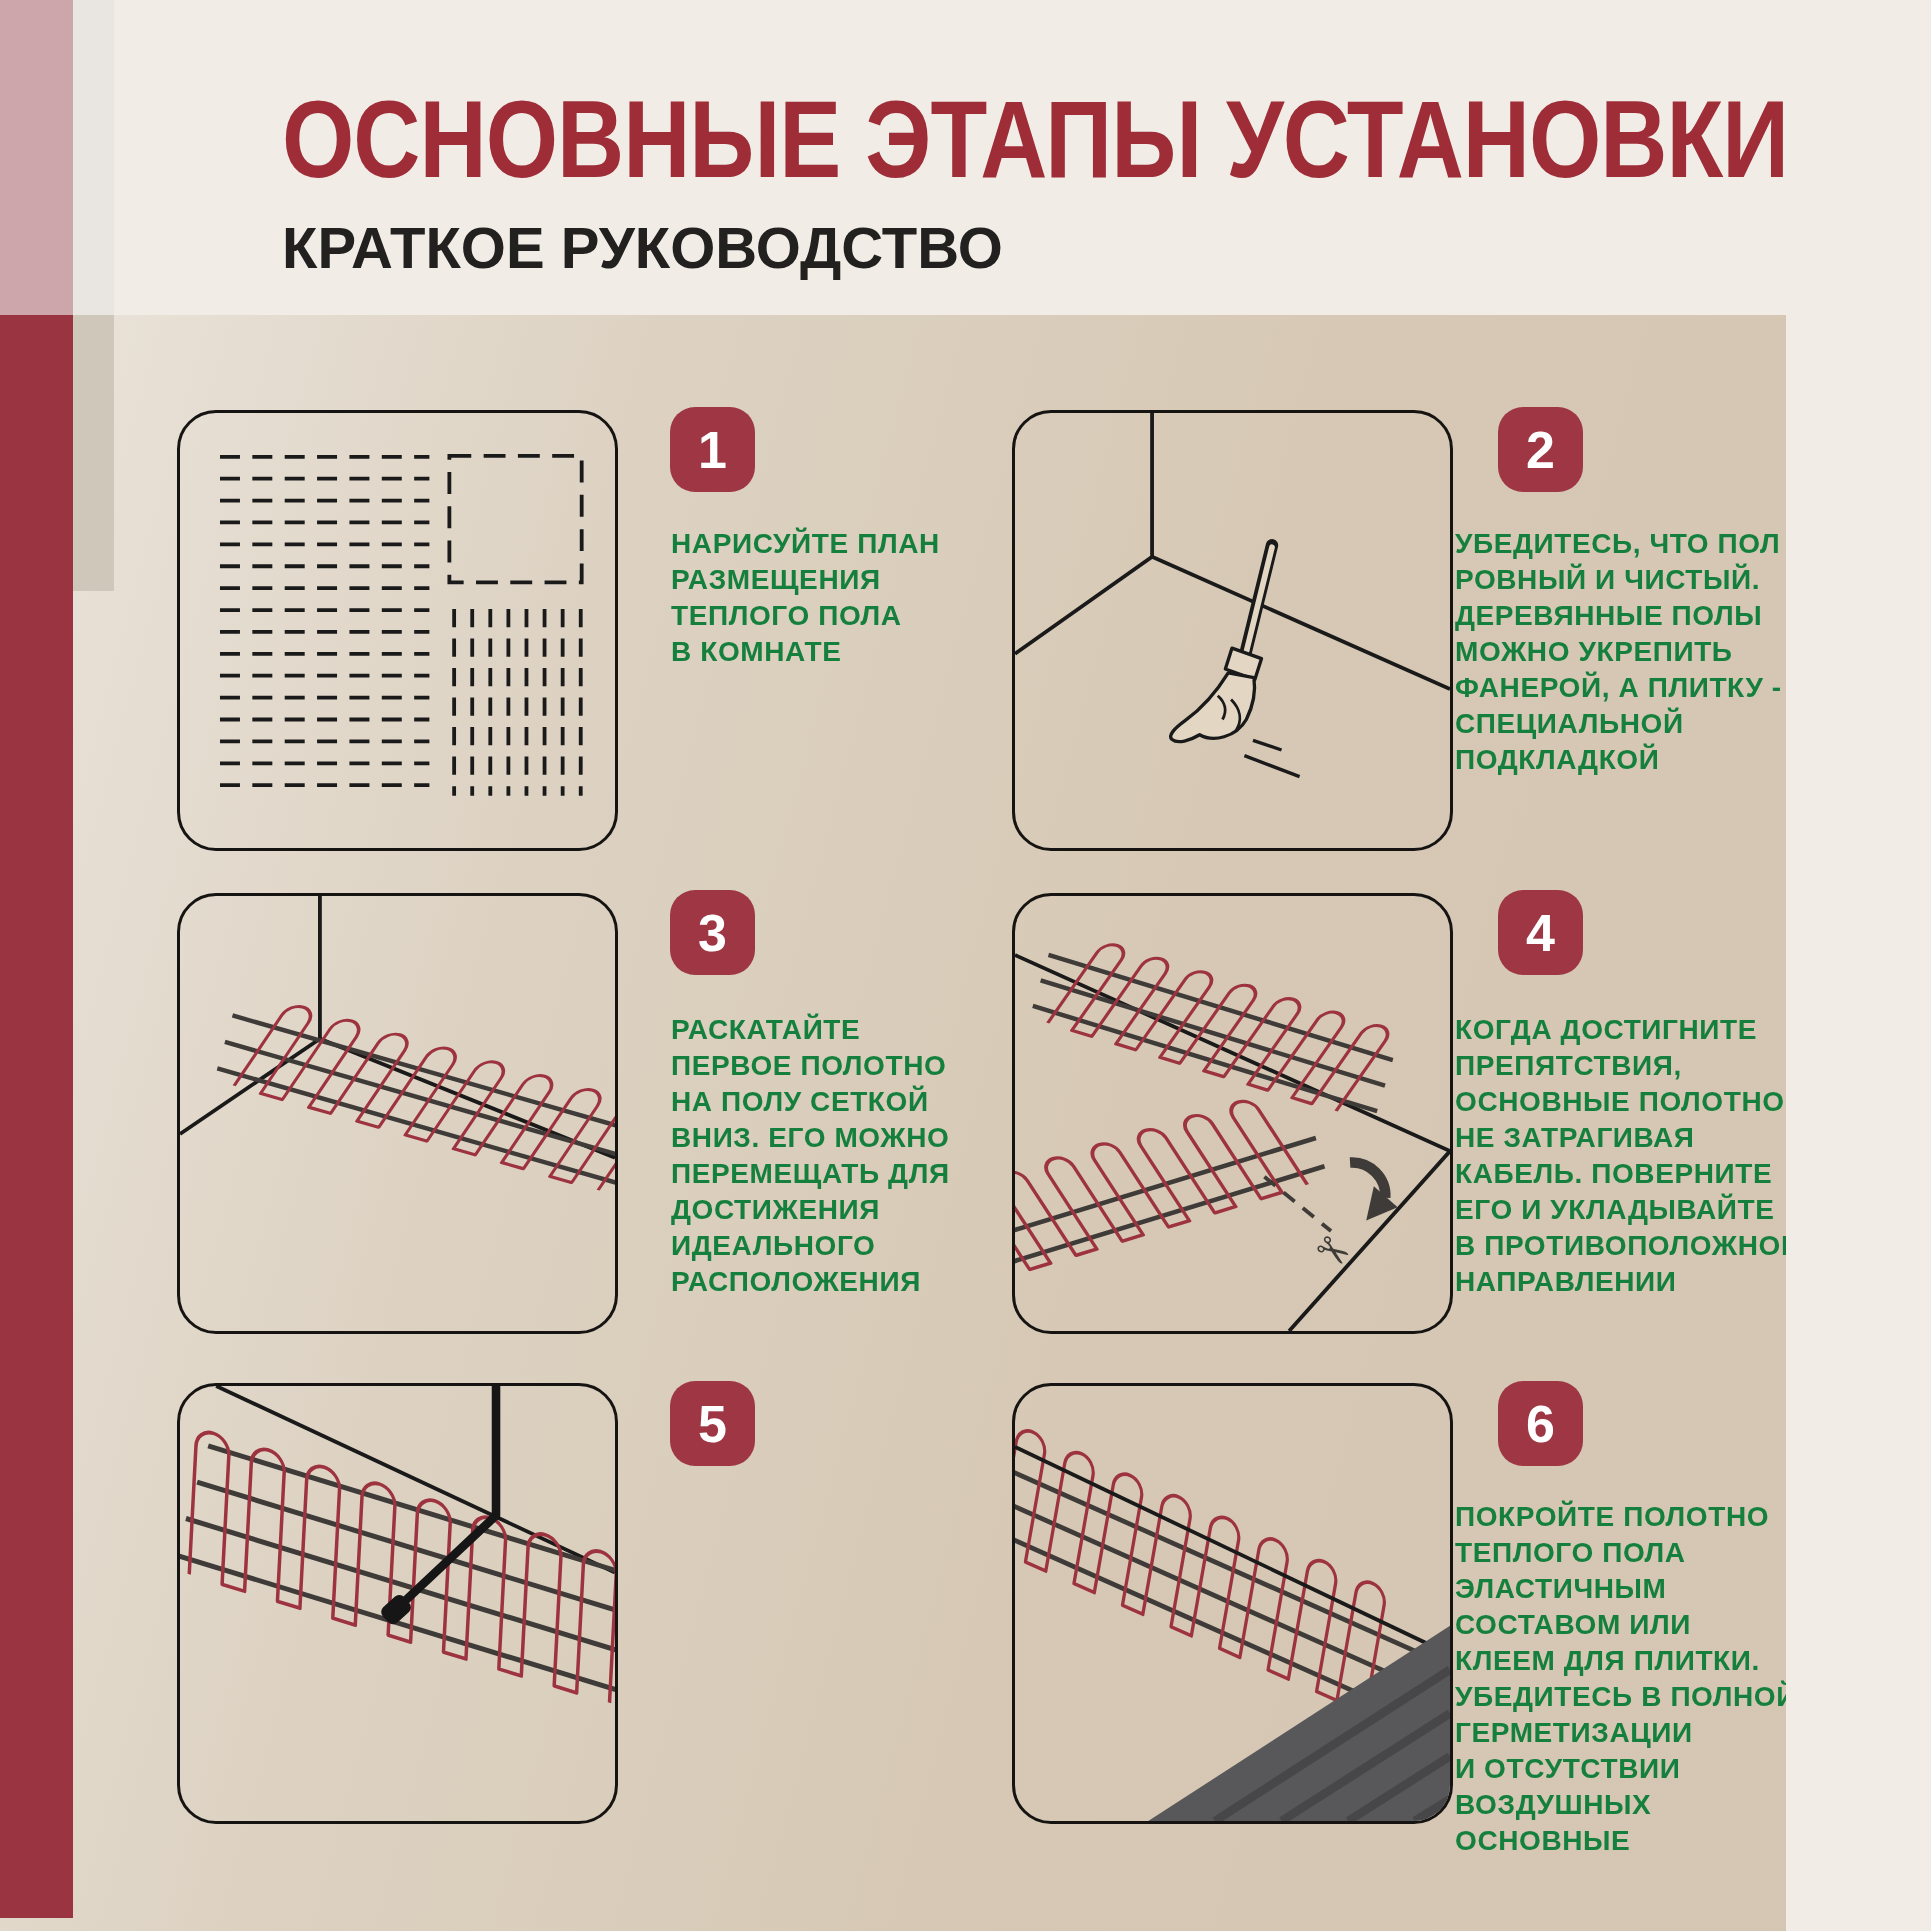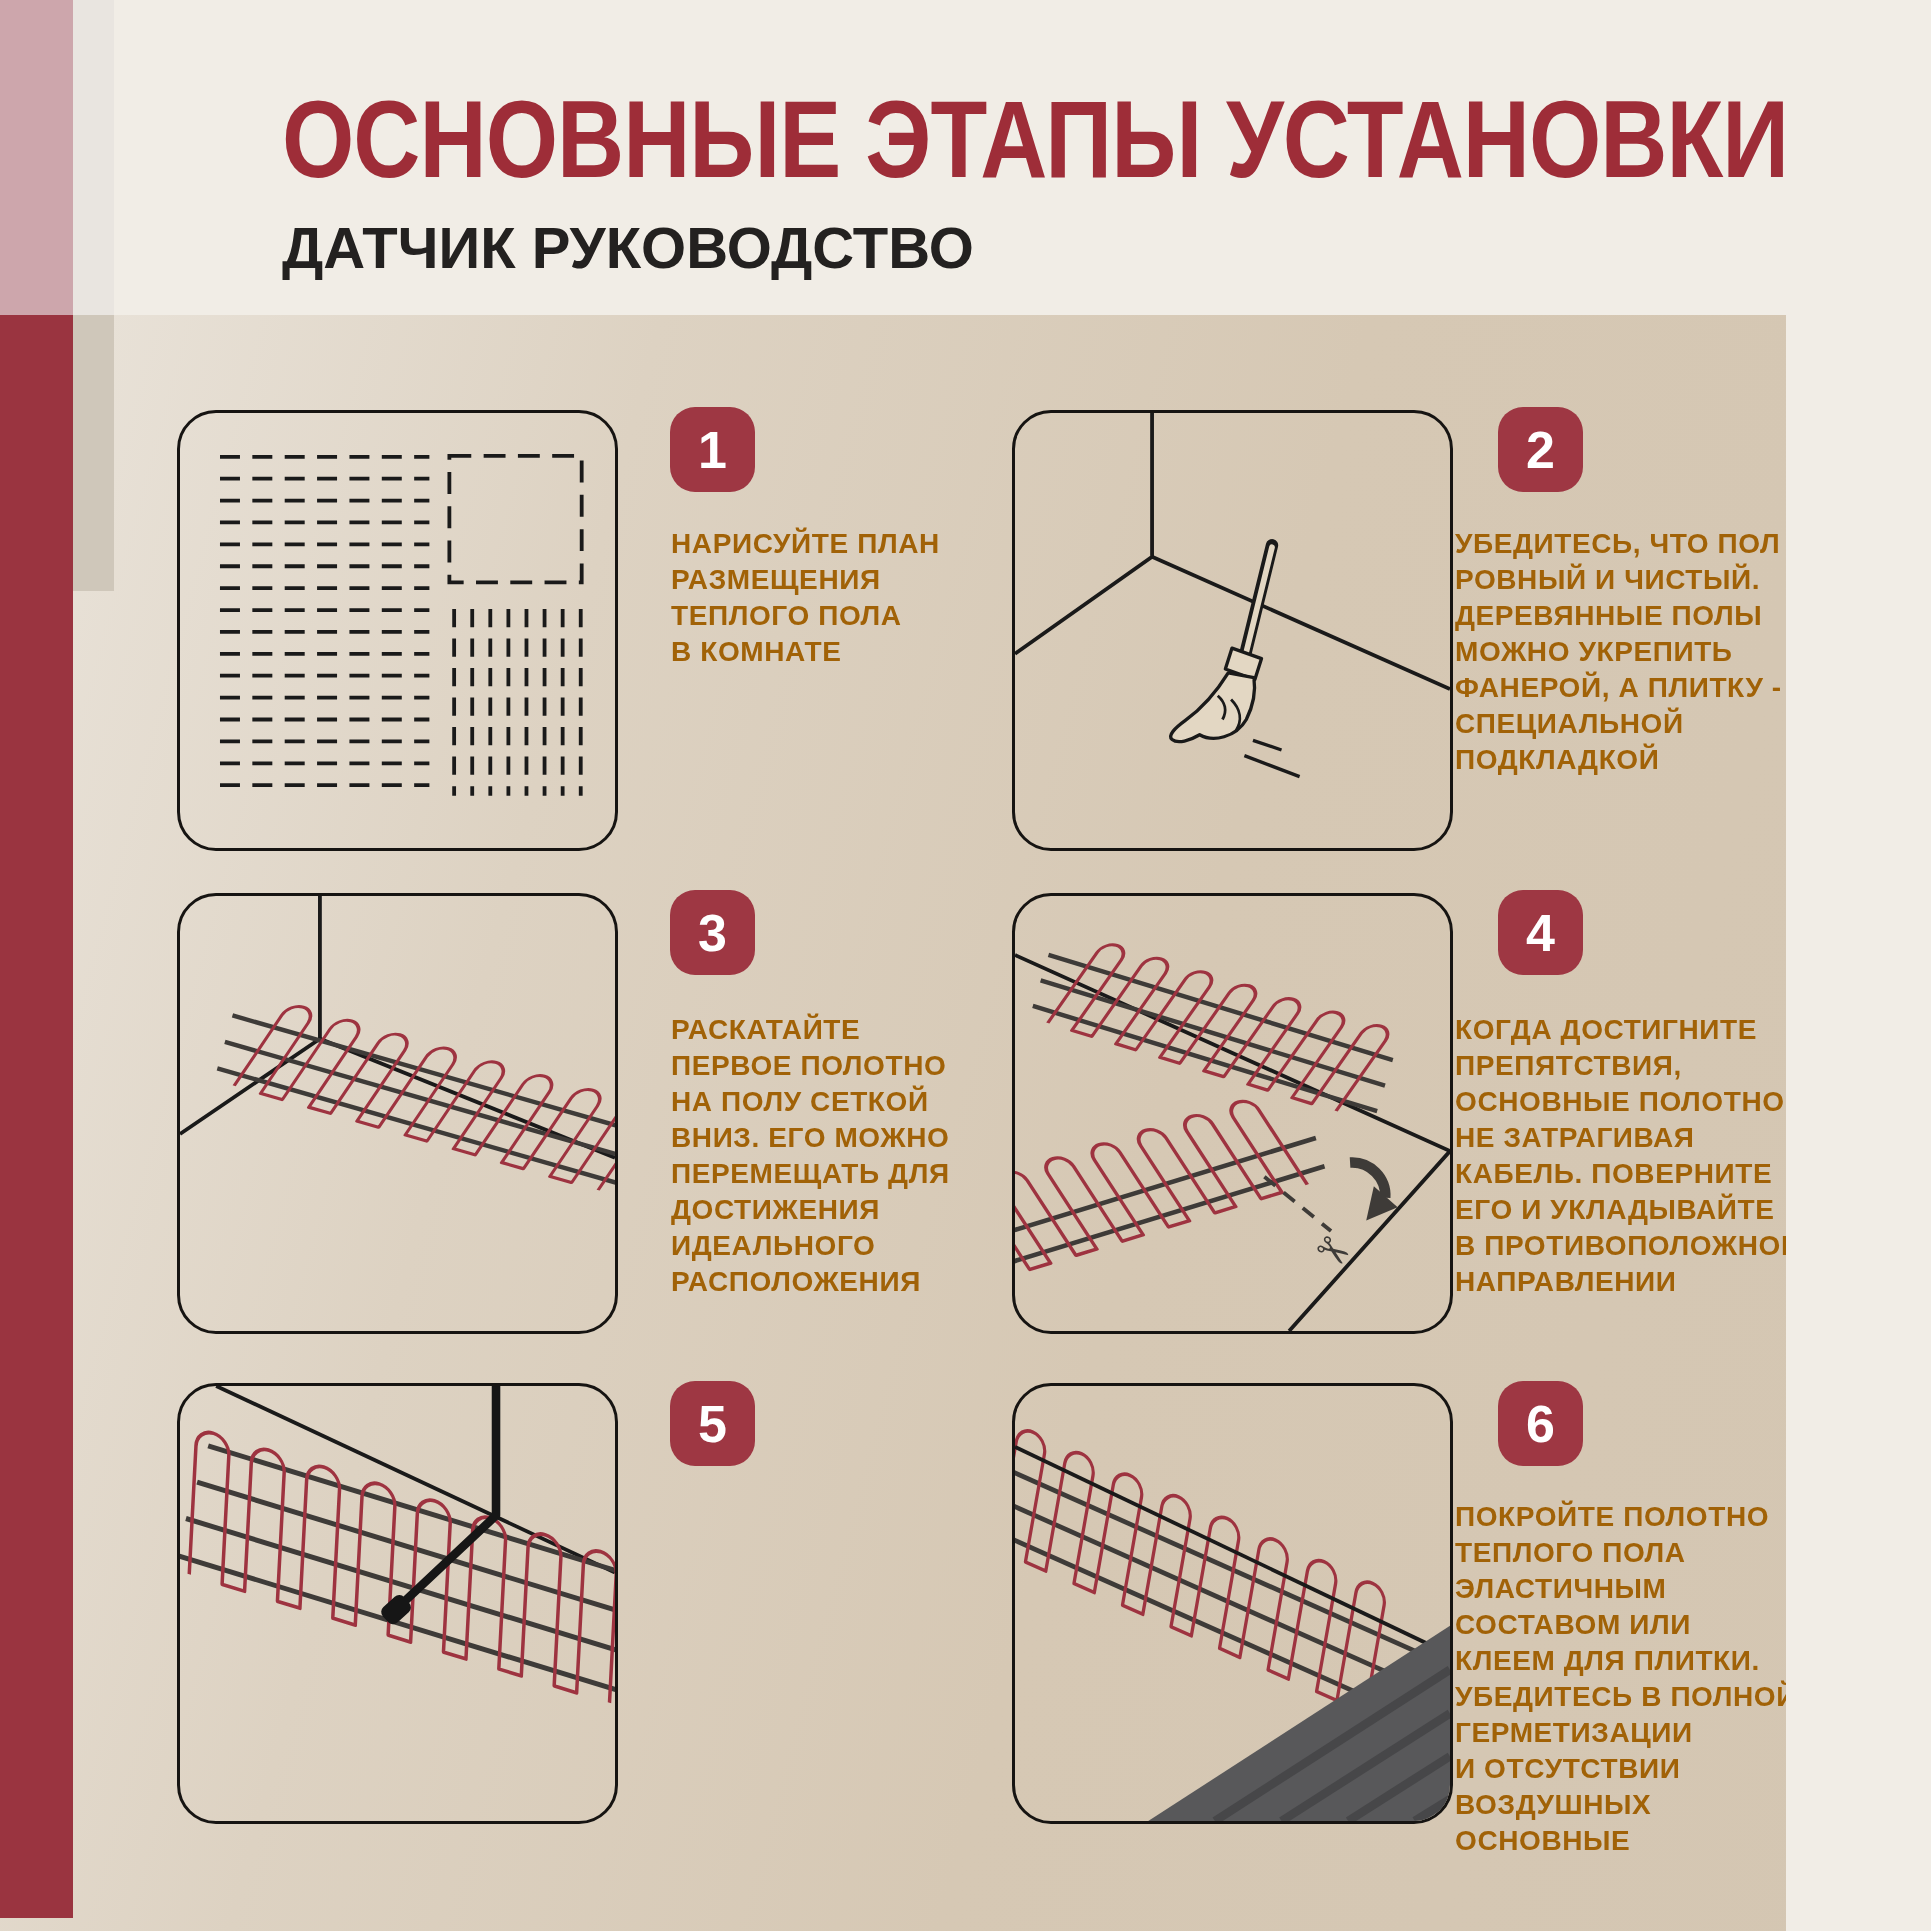--- a/index.html
+++ b/index.html
@@ -33,42 +33,42 @@
   }
   .card svg{display:block;width:100%;height:100%;}
   .badge{
     position:absolute;width:85px;height:85px;border-radius:25px;background:#9e3743;
     display:flex;align-items:center;justify-content:center;
   }
   .badge span{color:#ffffff;font-size:52px;font-weight:bold;line-height:1;}
   .step-text{
     position:absolute;width:430px;
     font-size:28px;line-height:36px;font-weight:bold;letter-spacing:0.6px;
-    color:#a16207;white-space:pre-line;
+    color:#15803d;white-space:pre-line;
   }
   .c1{left:177px;} .c2{left:1012px;}
   .r1{top:410px;} .r2{top:893px;} .r3{top:1383px;}
   .b1{left:670px;} .b2{left:1498px;}
   .br1{top:407px;} .br2{top:890px;} .br3{top:1381px;}
   .t1{left:671px;} .t2{left:1455px;}
   .tr1{top:526px;} .tr2{top:1012px;} .tr3{top:1499px;}
 </style>
 </head>
 <body>
 
 <div class="poster">
 
   <div class="panel"></div>
   <div class="pink-bar"></div>
   <div class="red-bar"></div>
   <div class="gray-bar-top"></div>
   <div class="gray-bar-bottom"></div>
 
   <h1 class="title">ОСНОВНЫЕ ЭТАПЫ УСТАНОВКИ</h1>
-  <h2 class="subtitle">ДАТЧИК РУКОВОДСТВО</h2>
+  <h2 class="subtitle">КРАТКОЕ РУКОВОДСТВО</h2>
 
   <div class="card c1 r1">
     <svg viewBox="0 0 457 457">
       <g stroke="#1a1a1a" stroke-width="4" stroke-dasharray="21 13">
         <line x1="42" y1="46" x2="262" y2="46"></line>
           <line x1="42" y1="69" x2="262" y2="69"></line>
         <line x1="42" y1="92" x2="262" y2="92"></line>
           <line x1="42" y1="115" x2="262" y2="115"></line>
         <line x1="42" y1="138" x2="262" y2="138"></line>
           <line x1="42" y1="161" x2="262" y2="161"></line>

